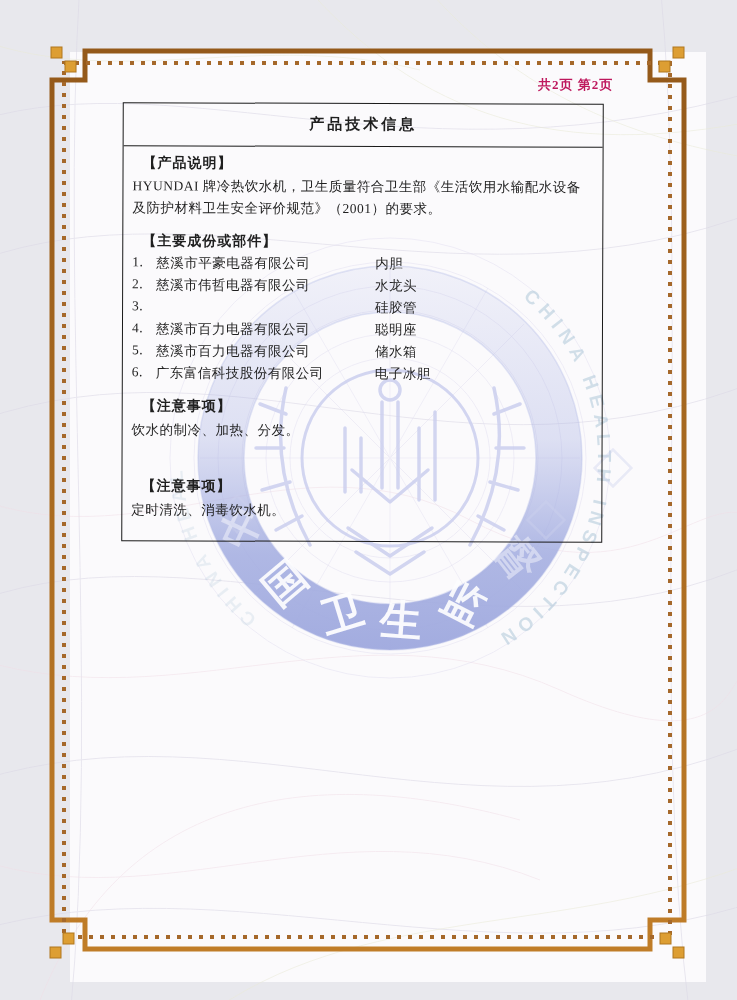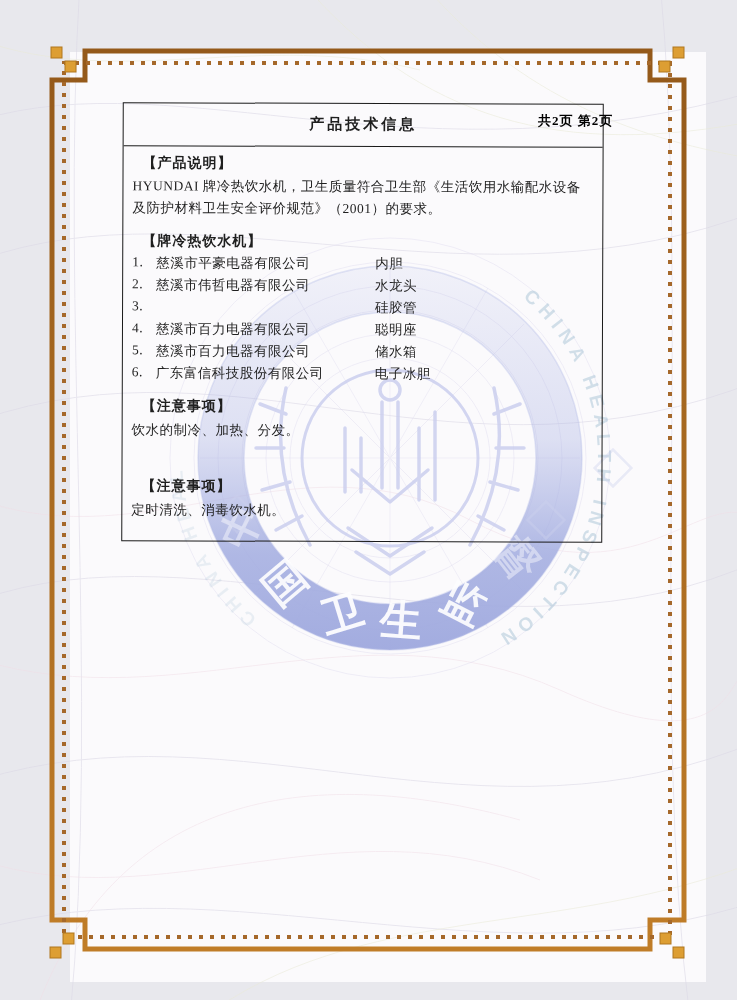--- a/index.html
+++ b/index.html
@@ -10,21 +10,21 @@
     font-family:"Liberation Serif","DejaVu Serif",serif;
     color:#1f1f1f;
   }
   .sheet {
     position:absolute; left:70px; top:52px; width:636px; height:930px;
     background:#fbfafc;
   }
   svg.layer { position:absolute; left:0; top:0; pointer-events:none; }
   .page-indicator {
     position:absolute; left:538px; top:76px; z-index:5;
-    font-size:13px; font-weight:bold; letter-spacing:1px; color:#000000;margin-top:36px;
+    font-size:13px; font-weight:bold; letter-spacing:1px; color:#be185d;
   }
   .info-box {
     position:absolute; left:122px; top:103px; width:481px; height:439px;
     border:1.5px solid #1a1a1a; z-index:4; background:transparent;
     transform:rotate(0.2deg);
   }
   .box-title {
     height:43px; border-bottom:1.5px solid #1a1a1a;
     display:flex; align-items:flex-start; justify-content:center;
     padding-top:11px; font-size:15px; font-weight:bold; letter-spacing:3px;
@@ -177,21 +177,21 @@
 
 <div class="page-indicator">共2页  第2页</div>
 
 <div class="info-box">
   <div class="box-title">产品技术信息</div>
   <div class="box-body">
 
     <div class="sec-heading h-desc">【产品说明】</div>
     <div class="sec-body b-desc">HYUNDAI 牌冷热饮水机，卫生质量符合卫生部《生活饮用水输配水设备及防护材料卫生安全评价规范》（2001）的要求。</div>
 
-    <div class="sec-heading h-comp">【牌冷热饮水机】</div>
+    <div class="sec-heading h-comp">【主要成份或部件】</div>
 
     <div class="comp-list">
       <div class="comp-row">
         <span class="comp-no">1.</span>
         <span class="comp-supplier">慈溪市平豪电器有限公司</span>
         <span class="comp-part">内胆</span>
       </div>
       <div class="comp-row">
         <span class="comp-no">2.</span>
         <span class="comp-supplier">慈溪市伟哲电器有限公司</span>

